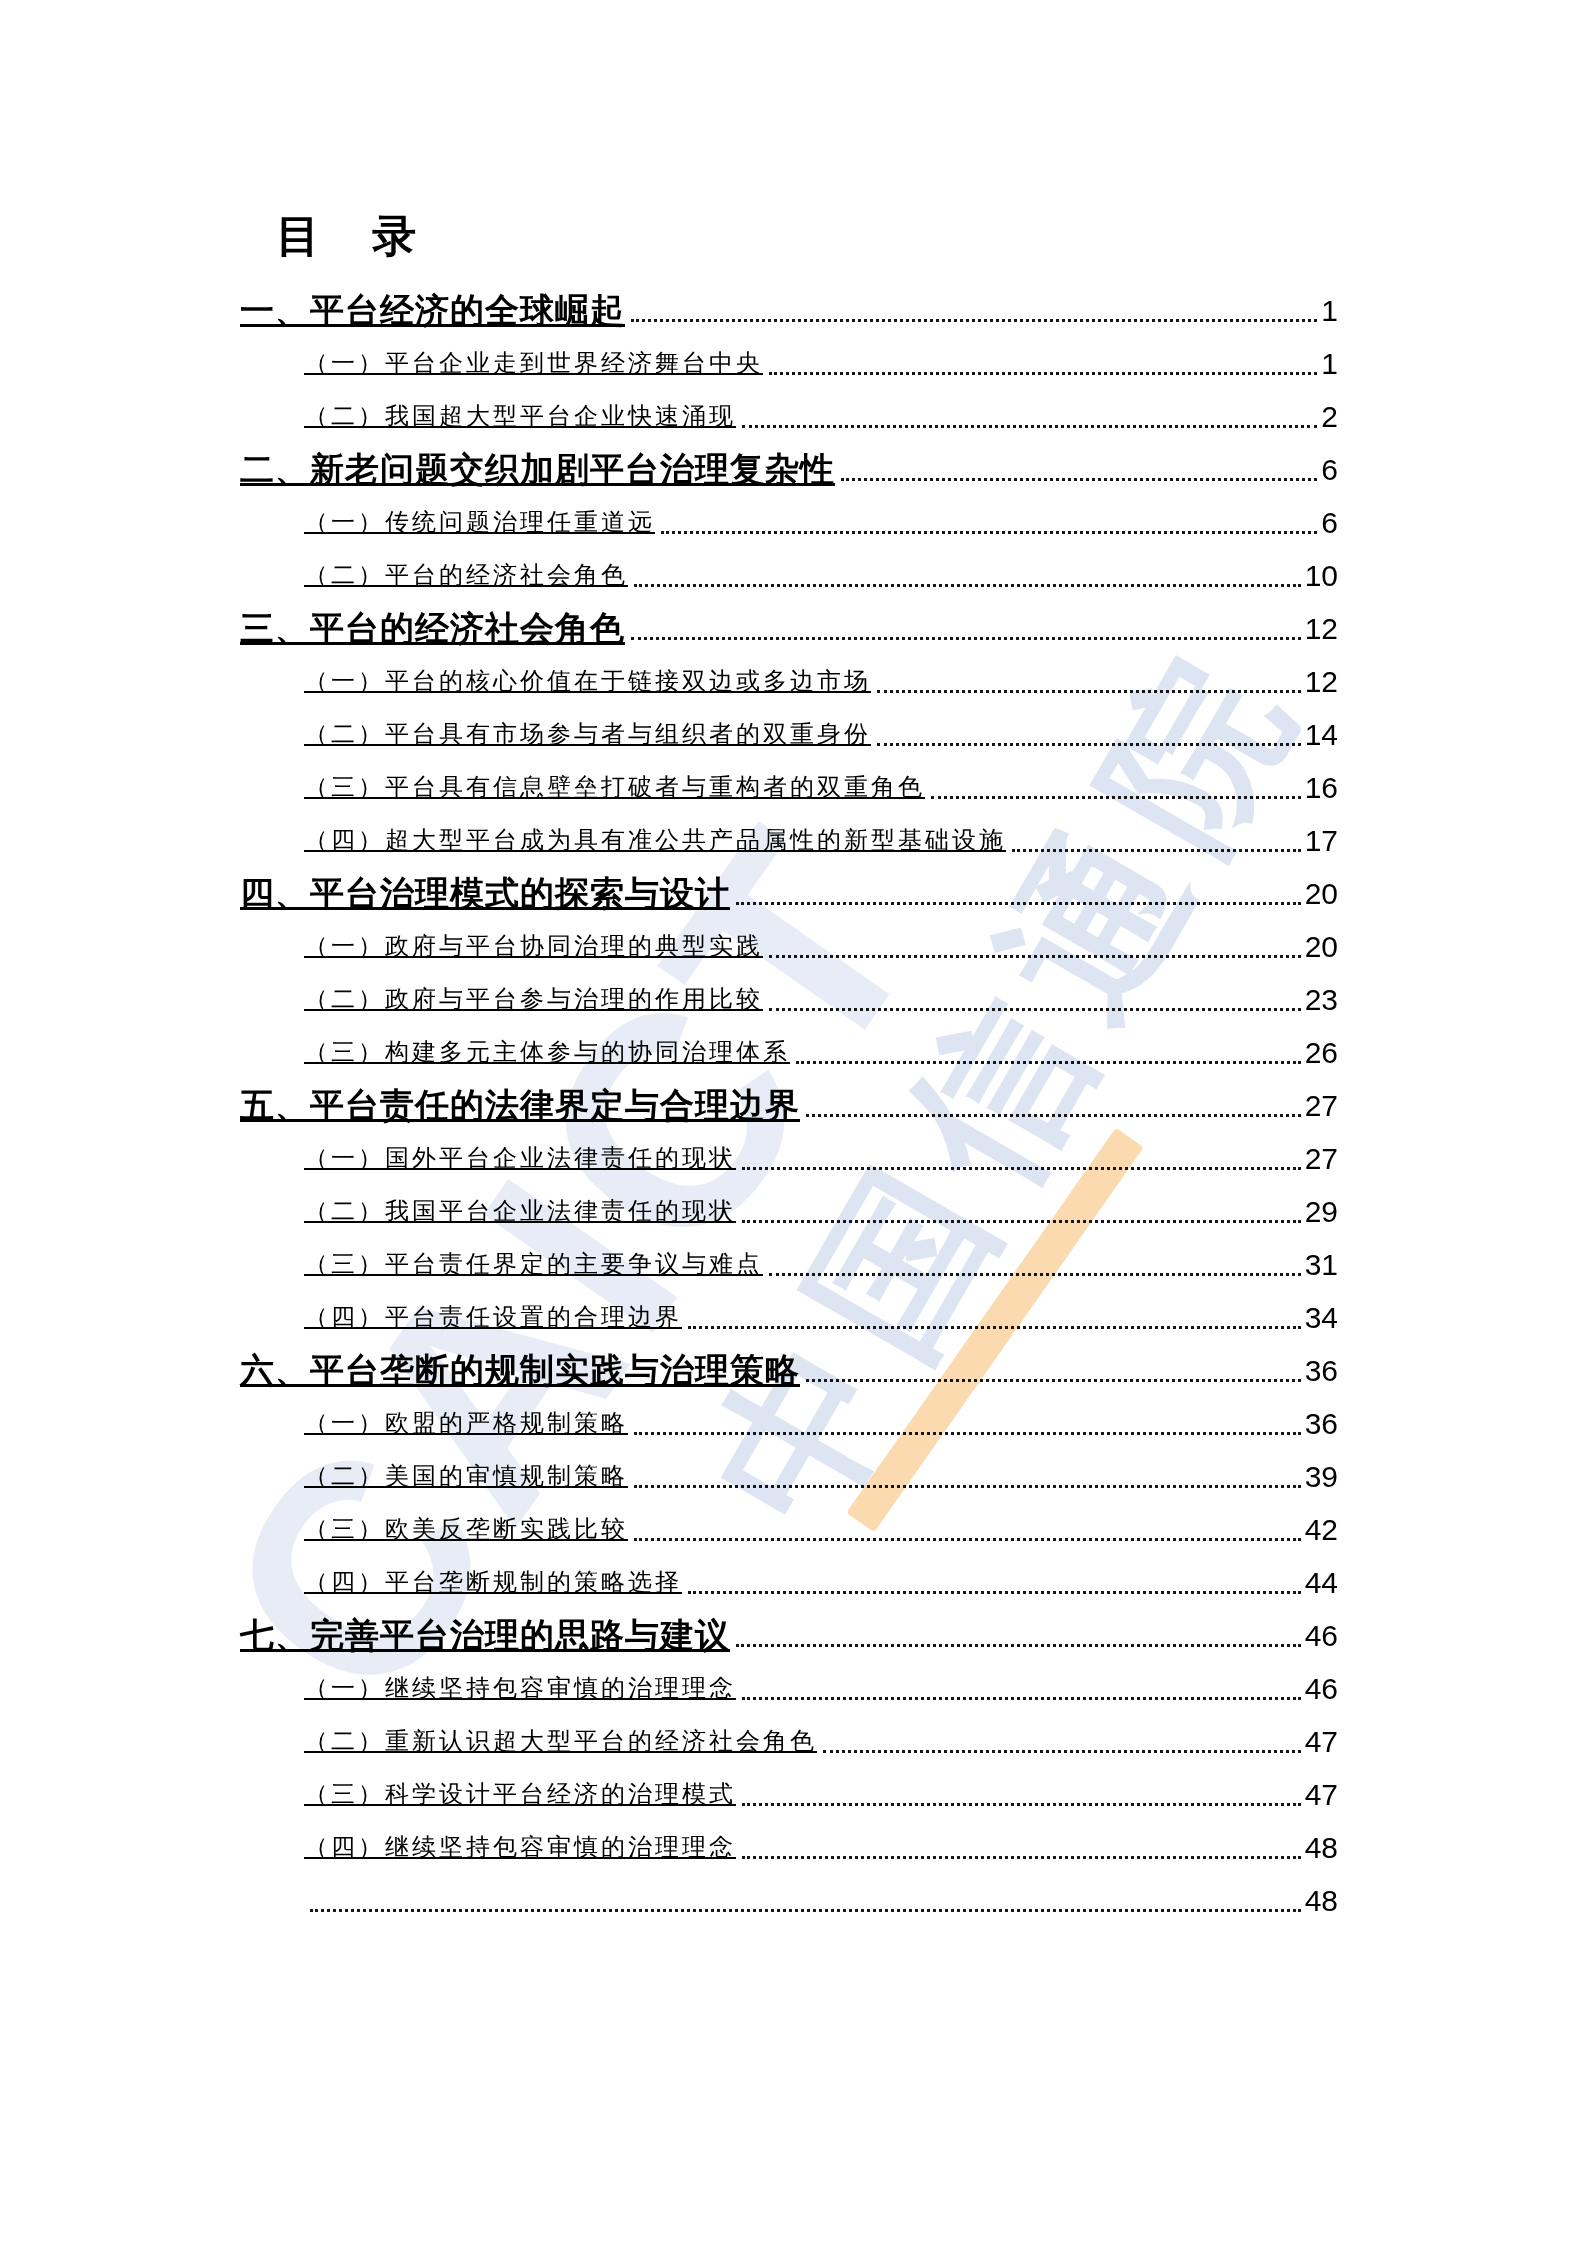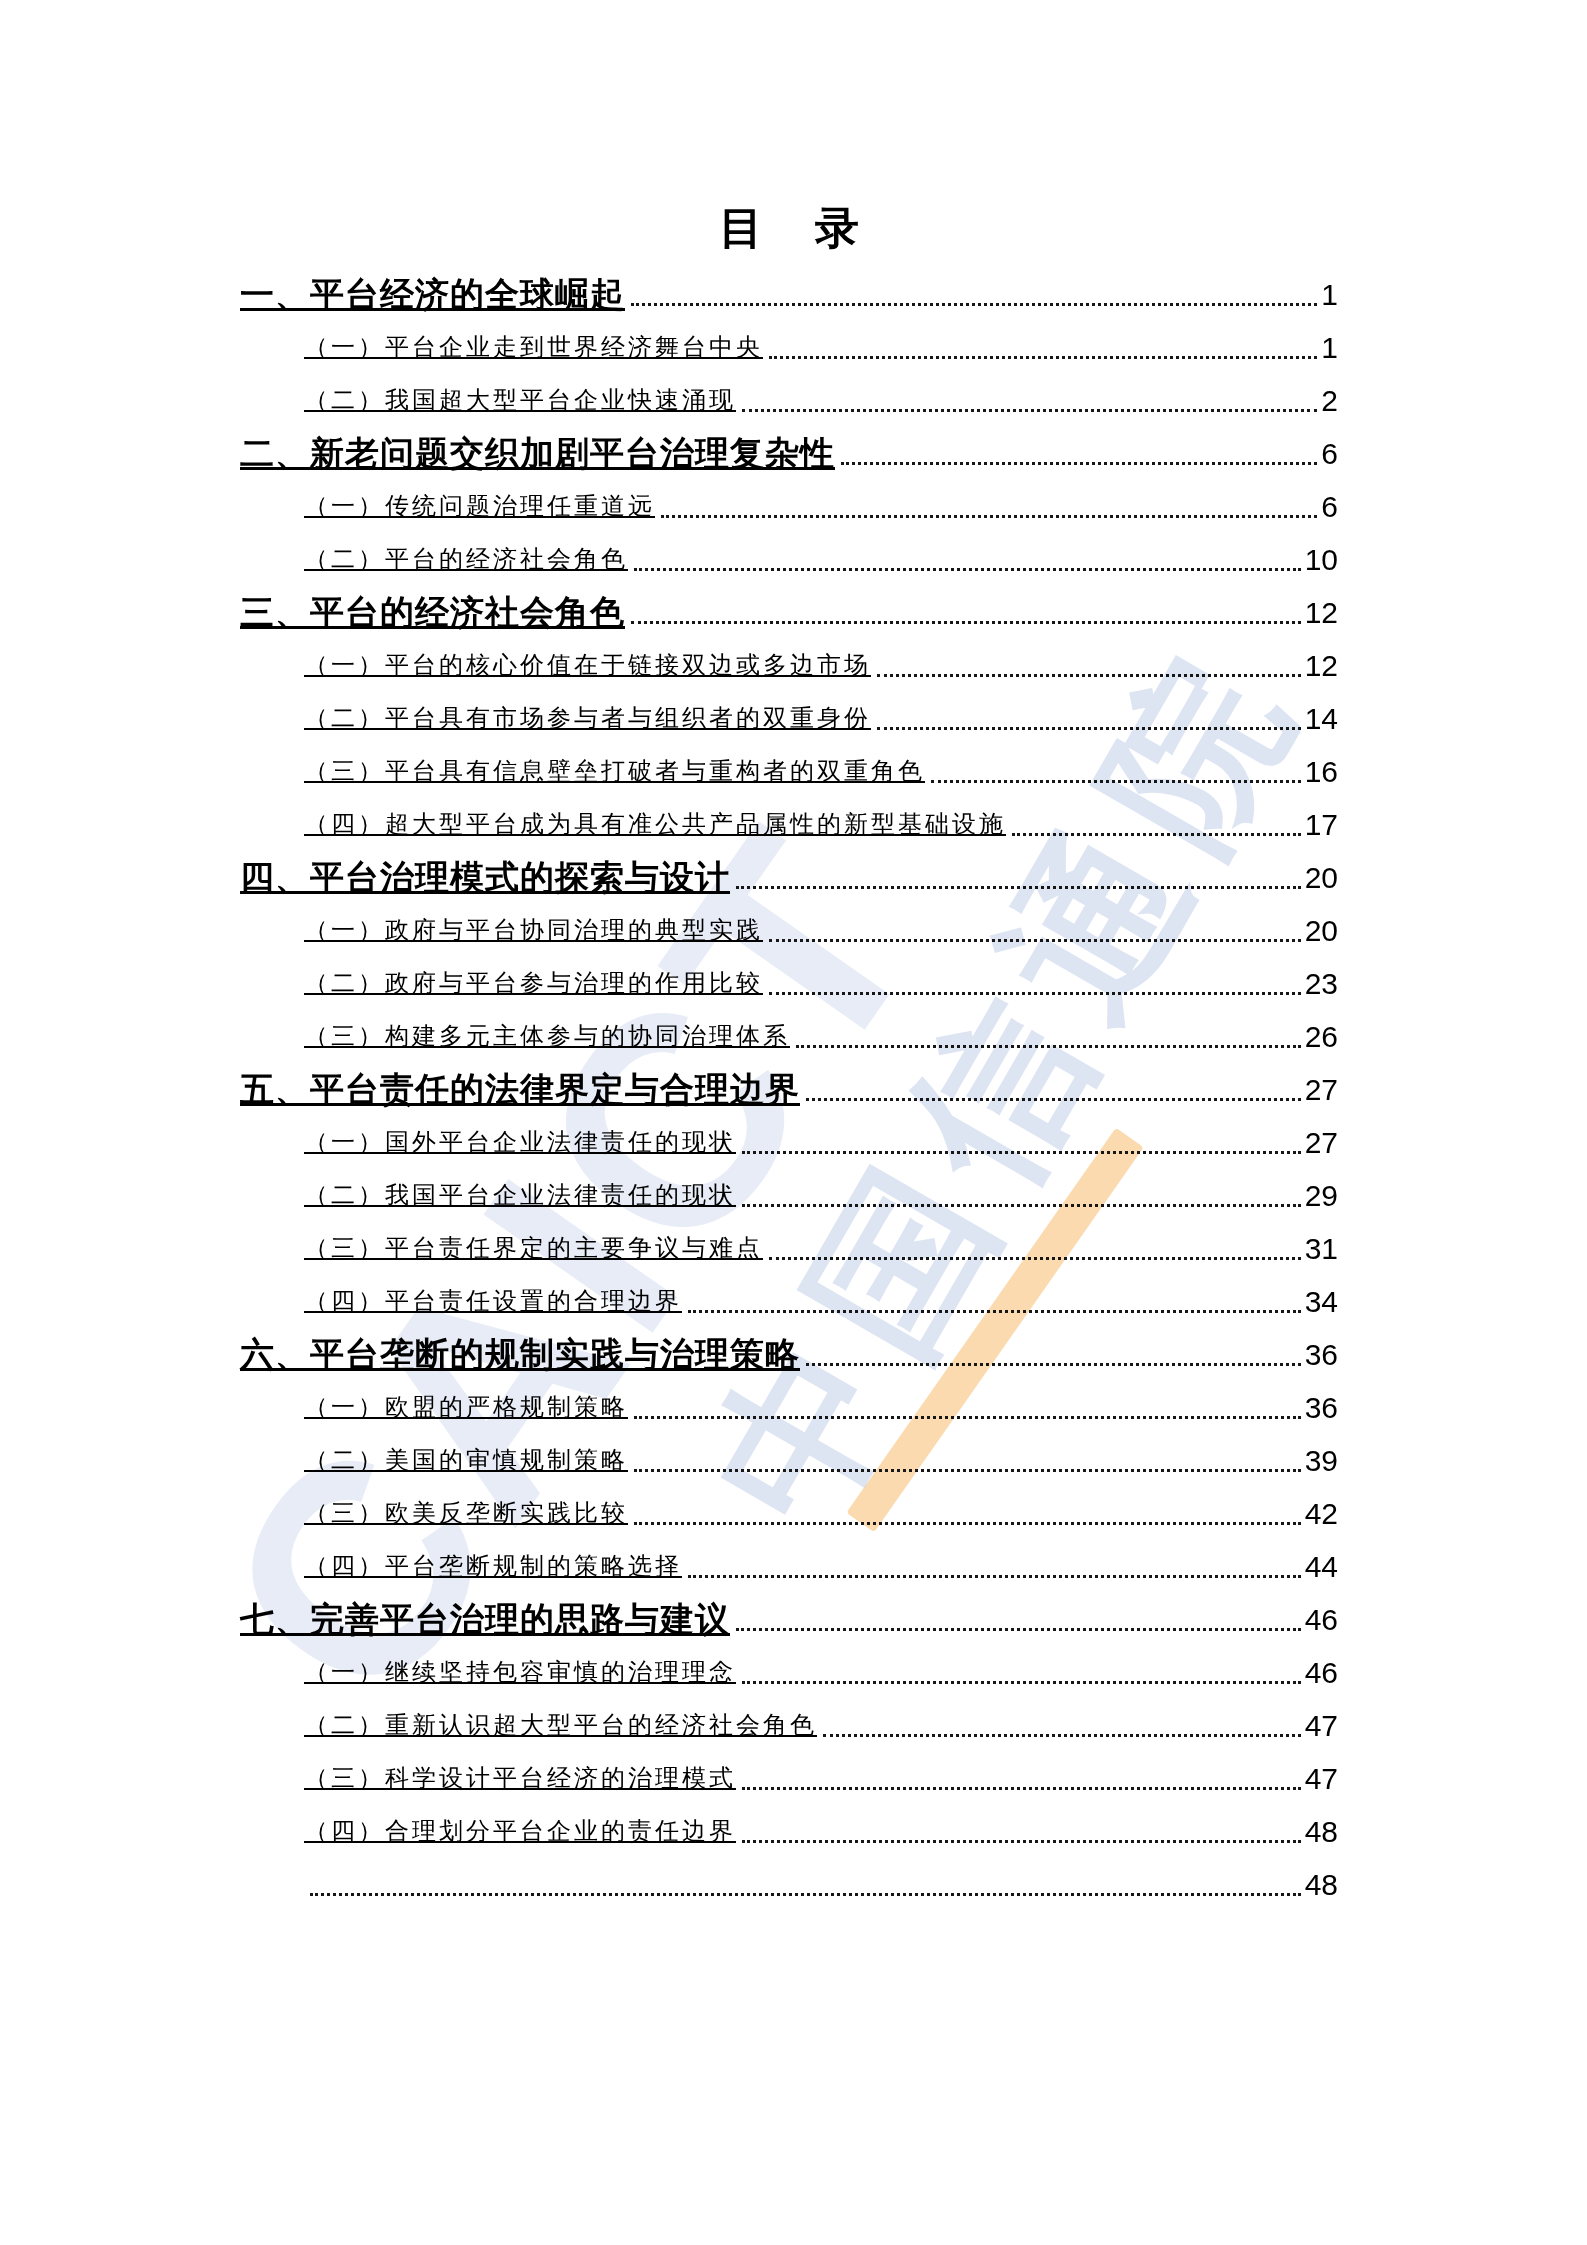--- a/index.html
+++ b/index.html
@@ -40,23 +40,23 @@
     transform: translate(-50%, -50%) rotate(-55deg);
     border-radius: 4px;
   }
 
   
   .content {
     position: relative; z-index: 1;
     padding: 190px 249px 0 240px;
   }
   .toc-title {
-    margin: 8px;
+    margin: 16px;
     height: 60px; line-height: 60px;
-    text-align: center;
+    text-align: left;
     font-size: 44px; font-weight: bold;
     letter-spacing: 20px;
     text-indent: 20px; 
     font-family: "Liberation Sans", sans-serif;
   }
   .toc-list { margin-top: 0; }
   .toc-row {
     display: flex;
     align-items: flex-end;
     height: 53px;
@@ -243,21 +243,21 @@
     <span class="label">（二）重新认识超大型平台的经济社会角色</span>
     <span class="dots"></span>
     <span class="page-num">47</span>
   </div>
         <div class="toc-row level-2">
     <span class="label">（三）科学设计平台经济的治理模式</span>
     <span class="dots"></span>
     <span class="page-num">47</span>
   </div>
         <div class="toc-row level-2">
-    <span class="label">（四）合理划分平台企业的责任边界</span>
+    <span class="label">（四）继续坚持包容审慎的治理理念</span>
     <span class="dots"></span>
     <span class="page-num">48</span>
   </div>
         <div class="toc-row level-2">
     <span class="dots"></span>
     <span class="page-num">48</span>
   </div>
       </div>
   </div>
 

